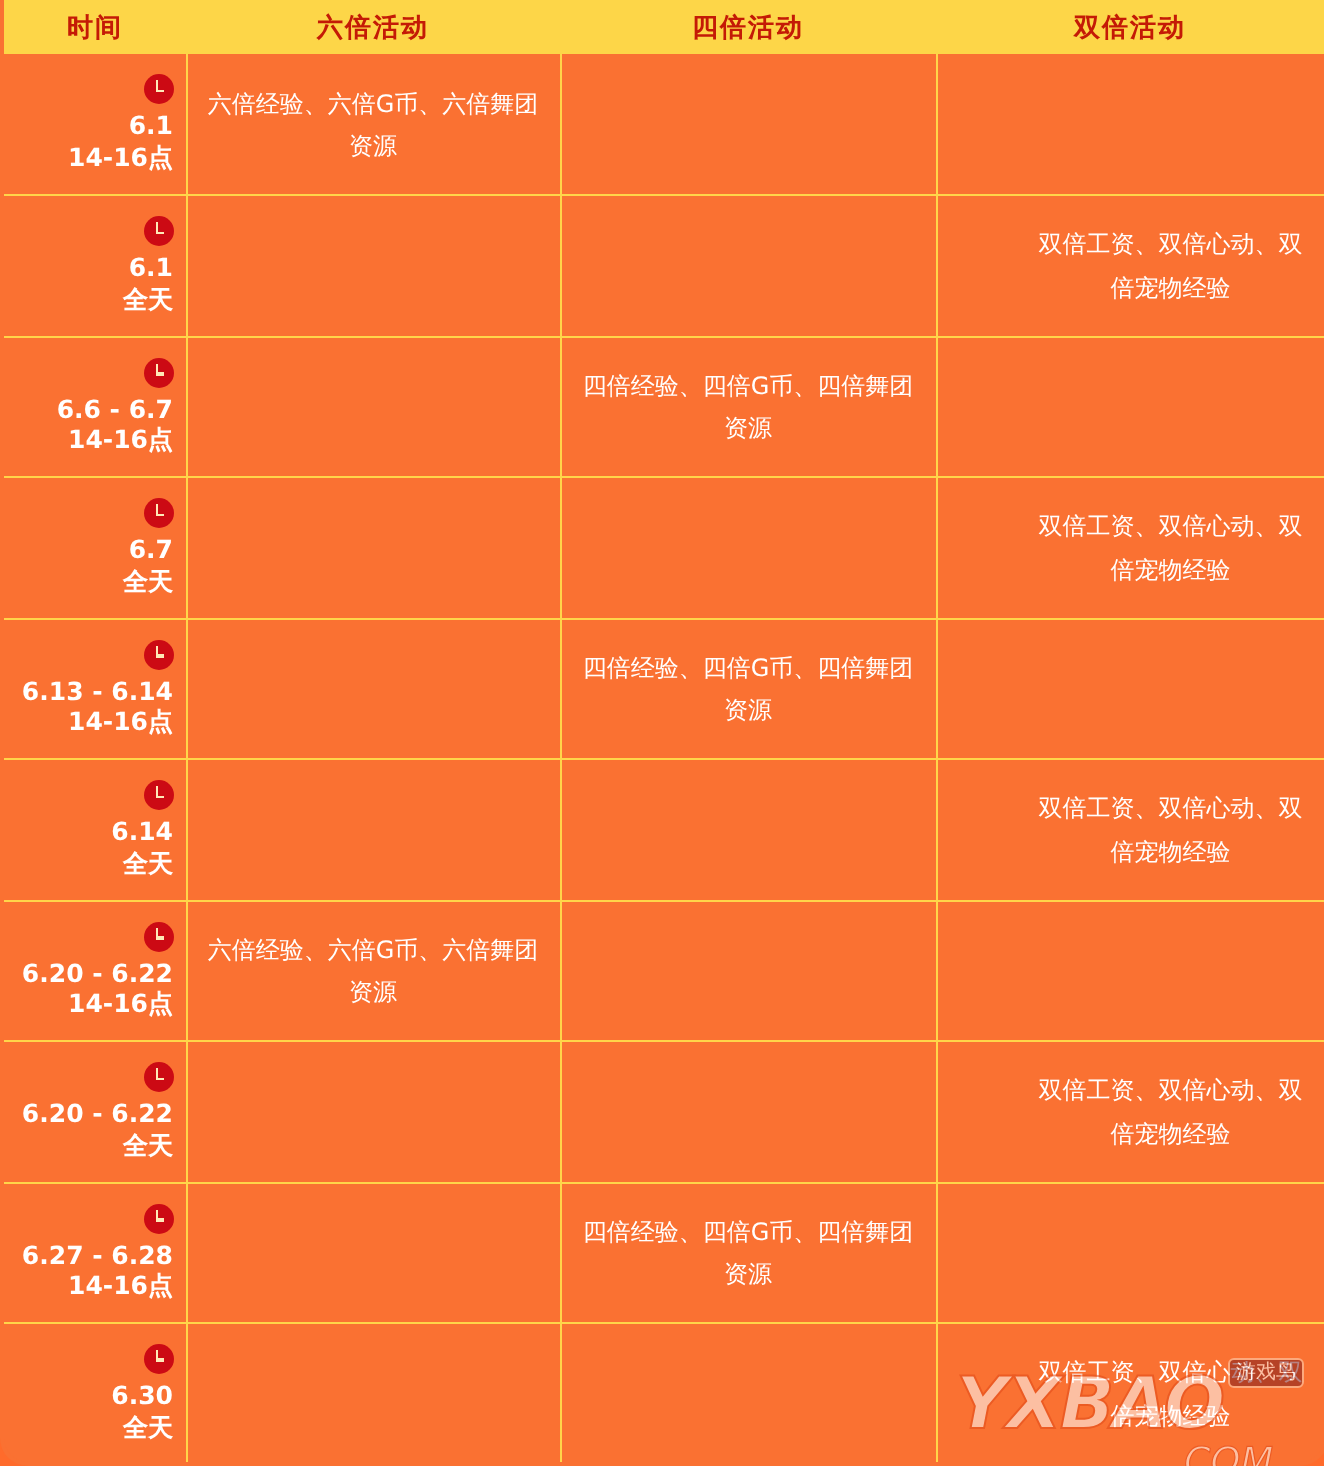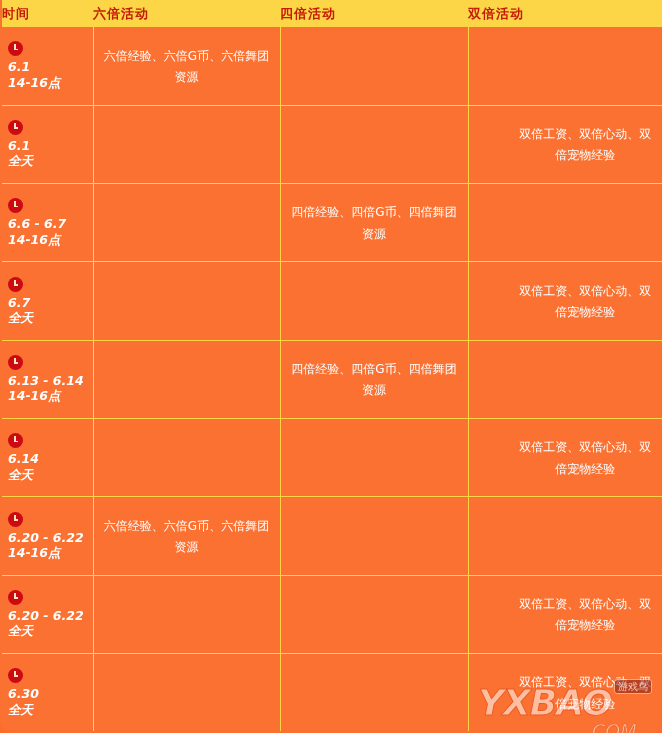--- a/index.html
+++ b/index.html
@@ -32,21 +32,21 @@
   
   thead tr {
     height: 27px;
   }
   thead th {
     background: #fdd648;
     color: #c41a06;
     font-size: 13px;
     font-weight: bold;
     letter-spacing: 1px;
-    text-align: left;
+    text-align: center;
     vertical-align: middle;
     padding: 0;
     border: none;
   }
 
   
   tbody tr {
     height: 70px;
   }
   tbody td {
@@ -69,24 +69,23 @@
   
   .col-time   { width: 92px;  }
   .col-six    { width: 187px; }
   .col-four   { width: 188px; }
   .col-double { width: 195px; }
 
   
   .time-cell {
     display: flex;
     flex-direction: column;
-    align-items: flex-start;
+    align-items: flex-end;
     justify-content: center;
     line-height: 1.25;
-    font-style: italic;
   }
   .clock-icon {
     width: 15px;
     height: 15px;
     border-radius: 50%;
     background: #cc0a14;
     position: relative;
     margin-bottom: 3px;
     display: block;
     flex: none;
@@ -299,20 +298,32 @@
             </div>
           </td>
           <td></td>
           <td></td>
           <td><span class="reward-text">双倍工资、双倍心动、双倍宠物经验</span></td>
         </tr>
         <tr>
           <td>
             <div class="time-cell">
               <span class="clock-icon"></span>
+              <span class="time-date">6.27 - 6.28</span>
+              <span class="time-hours">14-16点</span>
+            </div>
+          </td>
+          <td></td>
+          <td><span class="reward-text">四倍经验、四倍G币、四倍舞团资源</span></td>
+          <td></td>
+        </tr>
+        <tr>
+          <td>
+            <div class="time-cell">
+              <span class="clock-icon"></span>
               <span class="time-date">6.30</span>
               <span class="time-hours">全天</span>
             </div>
           </td>
           <td></td>
           <td></td>
           <td><span class="reward-text">双倍工资、双倍心动、双倍宠物经验</span></td>
         </tr>
       </tbody>
   </table>

